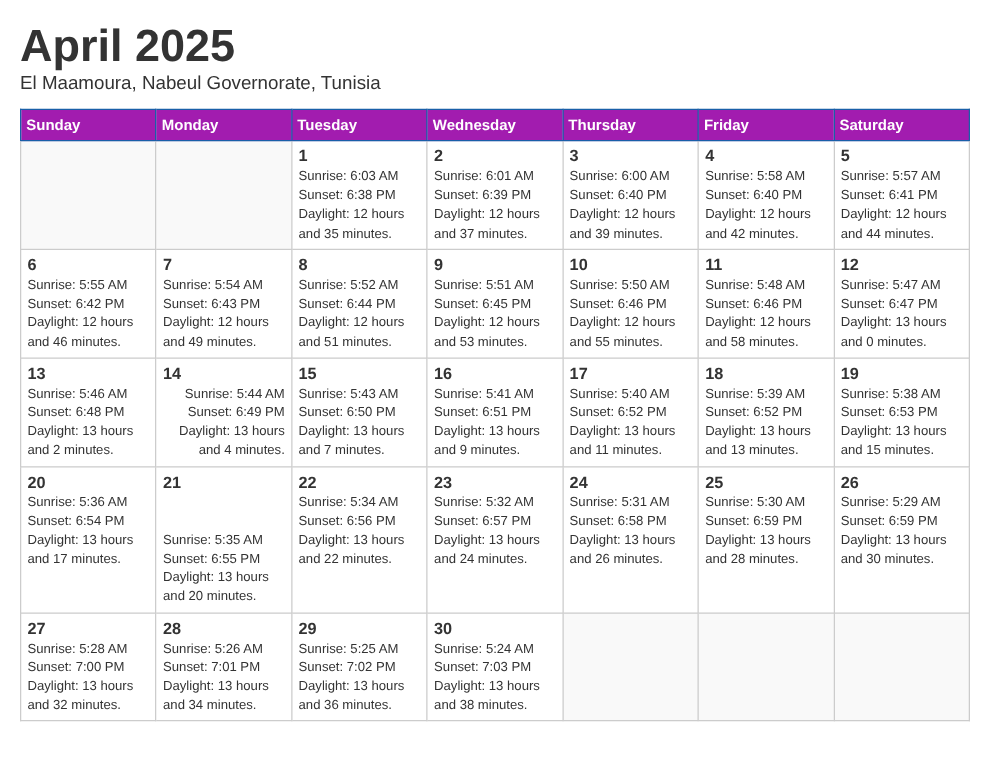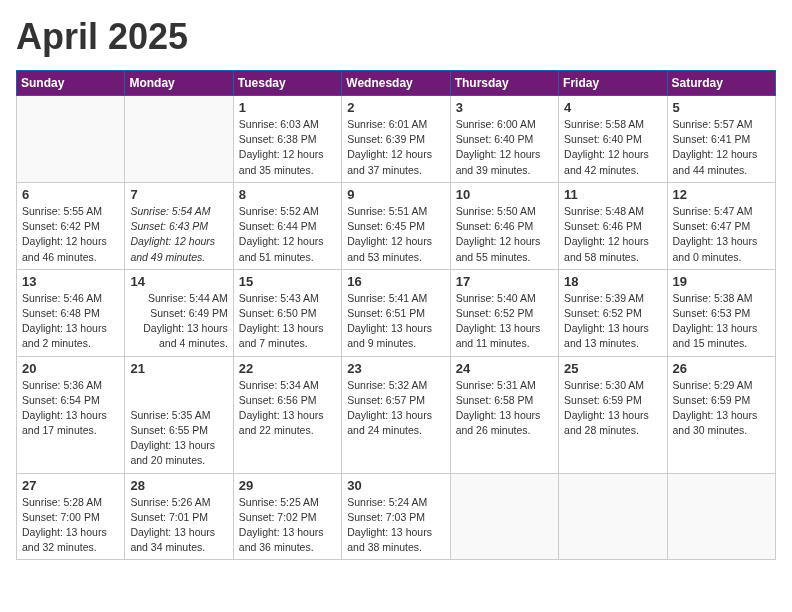--- a/index.html
+++ b/index.html
@@ -51,21 +51,21 @@
     .location-title {
       font-size: 15px;
       color: #333;
     }
     .calendar {
       width: 100%;
       border-collapse: collapse;
       font-size: 11px;
     }
     .calendar th {
-      background: #701a75;
+      background: #a21caf;
       color: #fff;
       padding: 5px 4px;
       text-align: left;
       font-size: 12px;
       border: 1px solid #1a5fa8;
     }
     .calendar td {
       border: 1px solid #ccc;
       padding: 4px 5px;
       vertical-align: top;
@@ -89,20 +89,21 @@
       color: #333;
       line-height: 1.45;
     }
   </style>
 </head>
 <body>
 
 <div class="header">
   <div class="title-block">
     <div class="month-title">April 2025</div>
+    <div class="location-title">El Maamoura, Nabeul Governorate, Tunisia</div>
   </div>
 </div>
 
 <table class="calendar">
   <thead>
     <tr>
       <th>Sunday</th>
       <th>Monday</th>
       <th>Tuesday</th>
       <th>Wednesday</th>
@@ -148,21 +149,21 @@
       </tr>
       <tr>
         <td>
           <span class="day-num">6</span>
           <div class="day-info" style="white-space: pre-line;">Sunrise: 5:55 AM
 Sunset: 6:42 PM
 Daylight: 12 hours and 46 minutes.</div>
         </td>
         <td>
           <span class="day-num">7</span>
-          <div class="day-info" style="white-space: pre-line; font-style: italic;">Sunrise: 5:54 AM
+          <div class="day-info" style="white-space: pre-line;">Sunrise: 5:54 AM
 Sunset: 6:43 PM
 Daylight: 12 hours and 49 minutes.</div>
         </td>
         <td>
           <span class="day-num">8</span>
           <div class="day-info" style="white-space: pre-line;">Sunrise: 5:52 AM
 Sunset: 6:44 PM
 Daylight: 12 hours and 51 minutes.</div>
         </td>
         <td>

